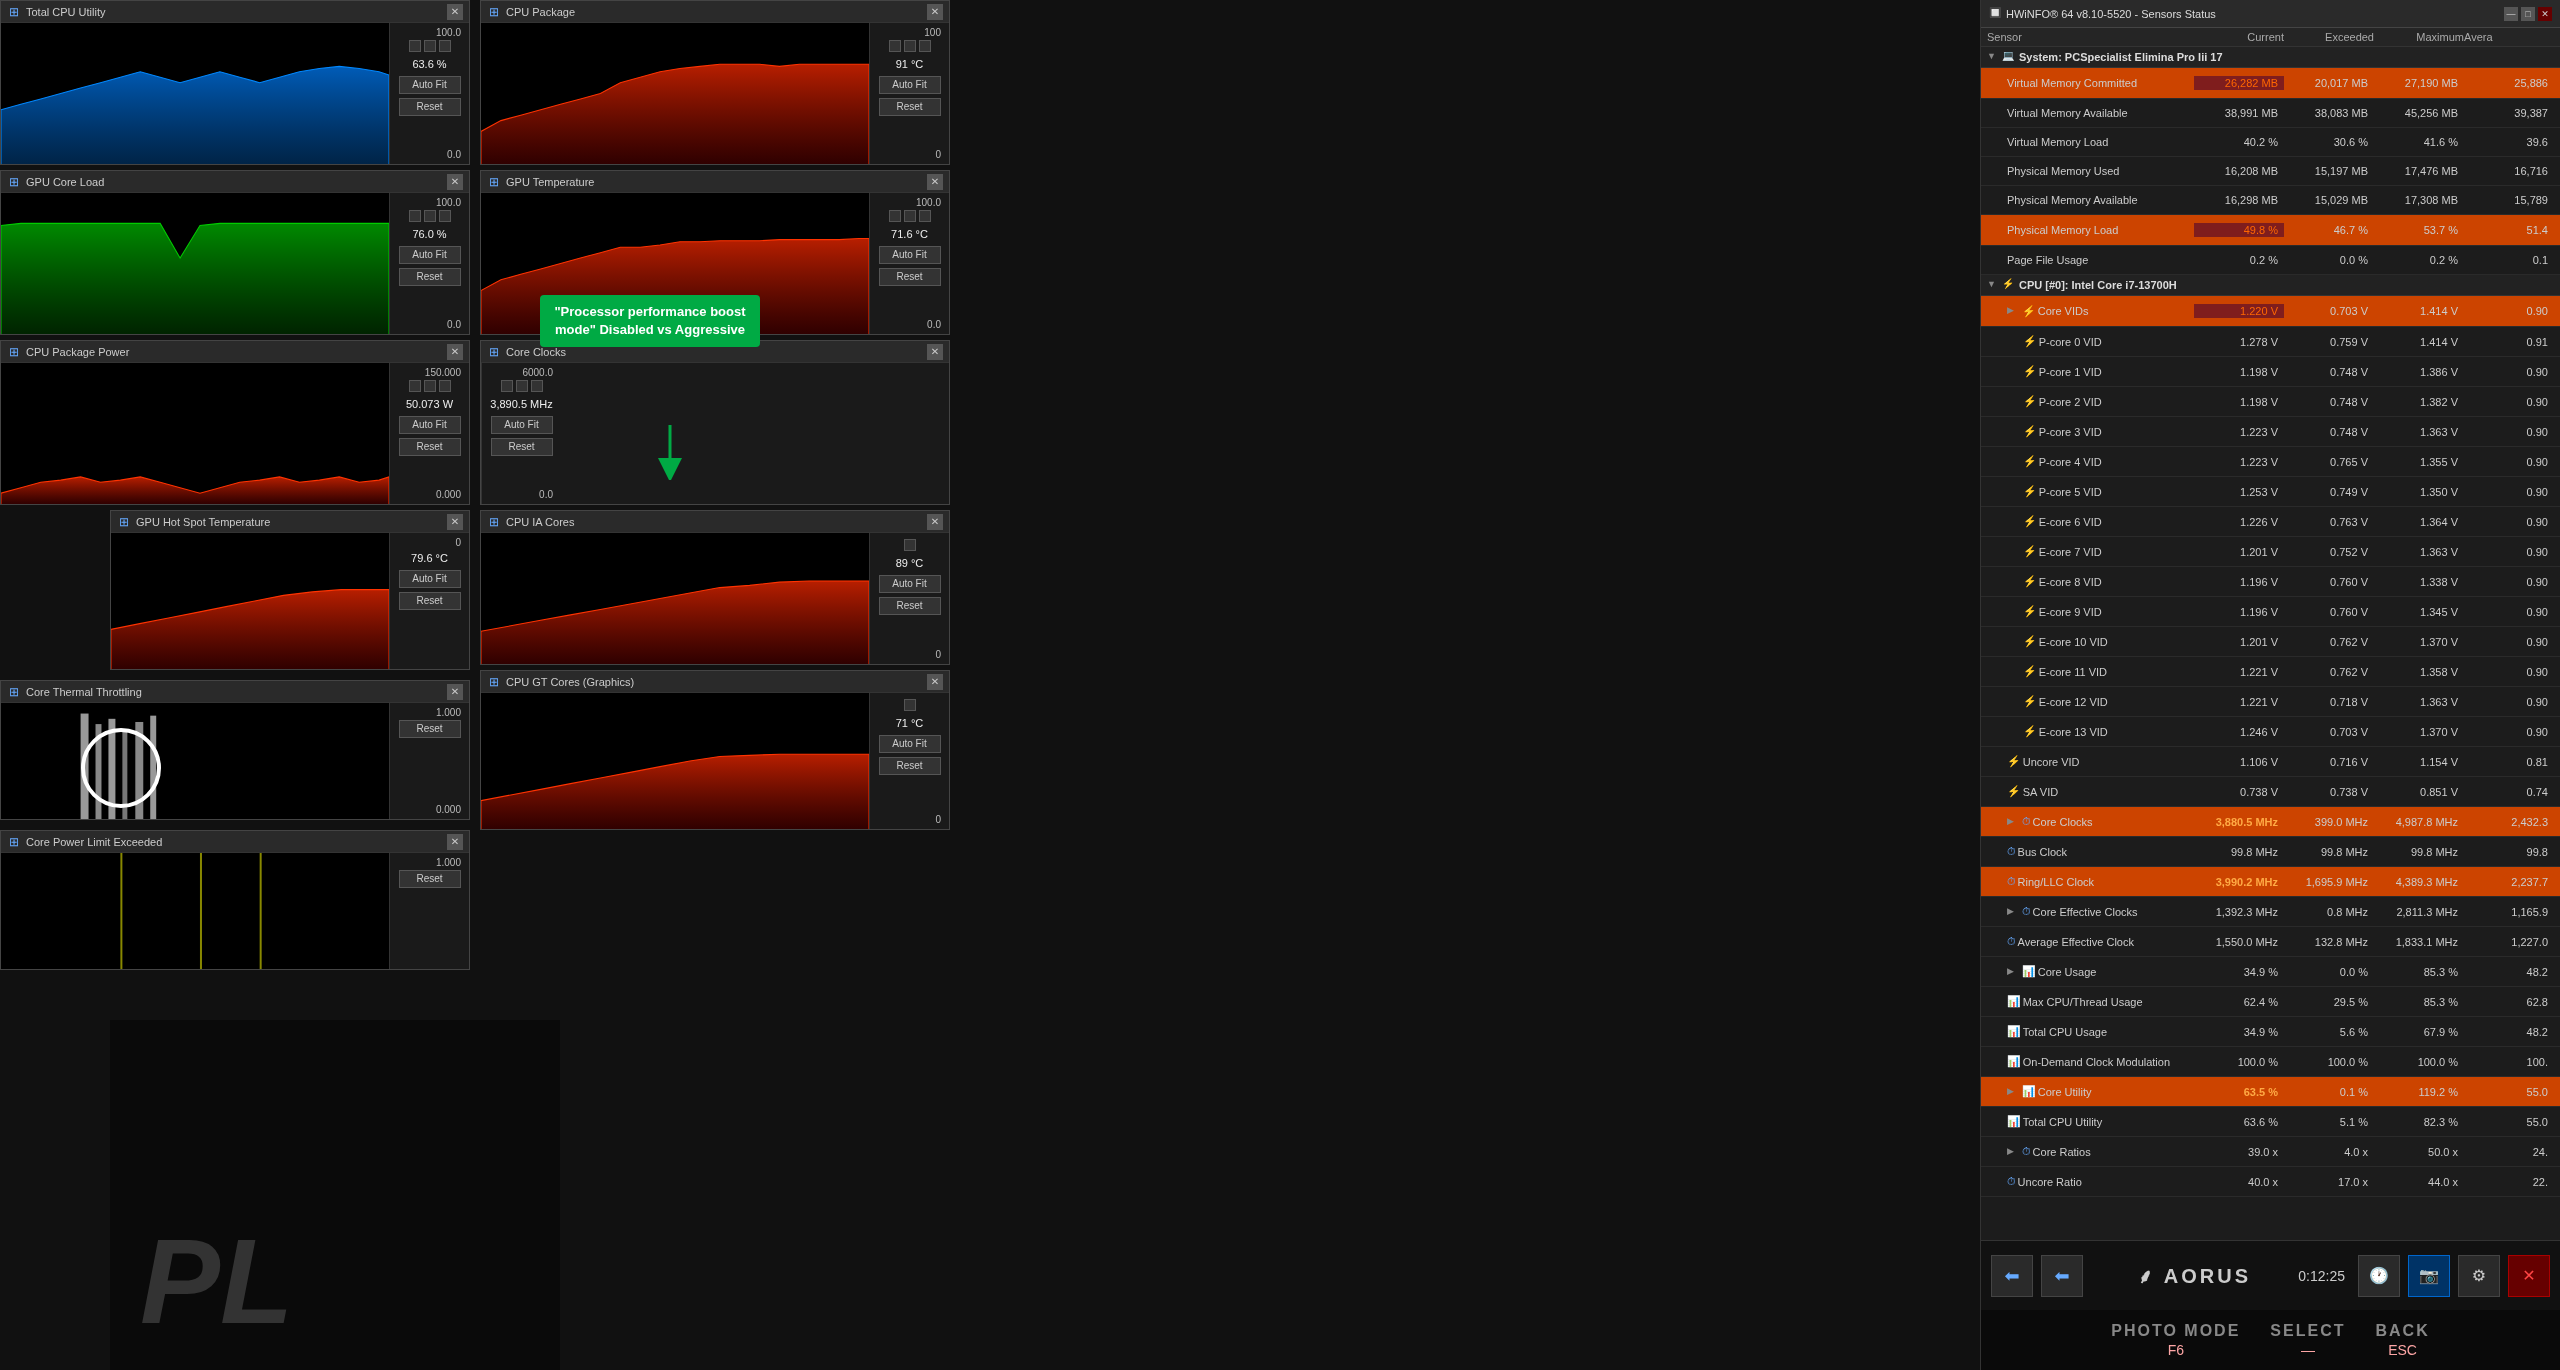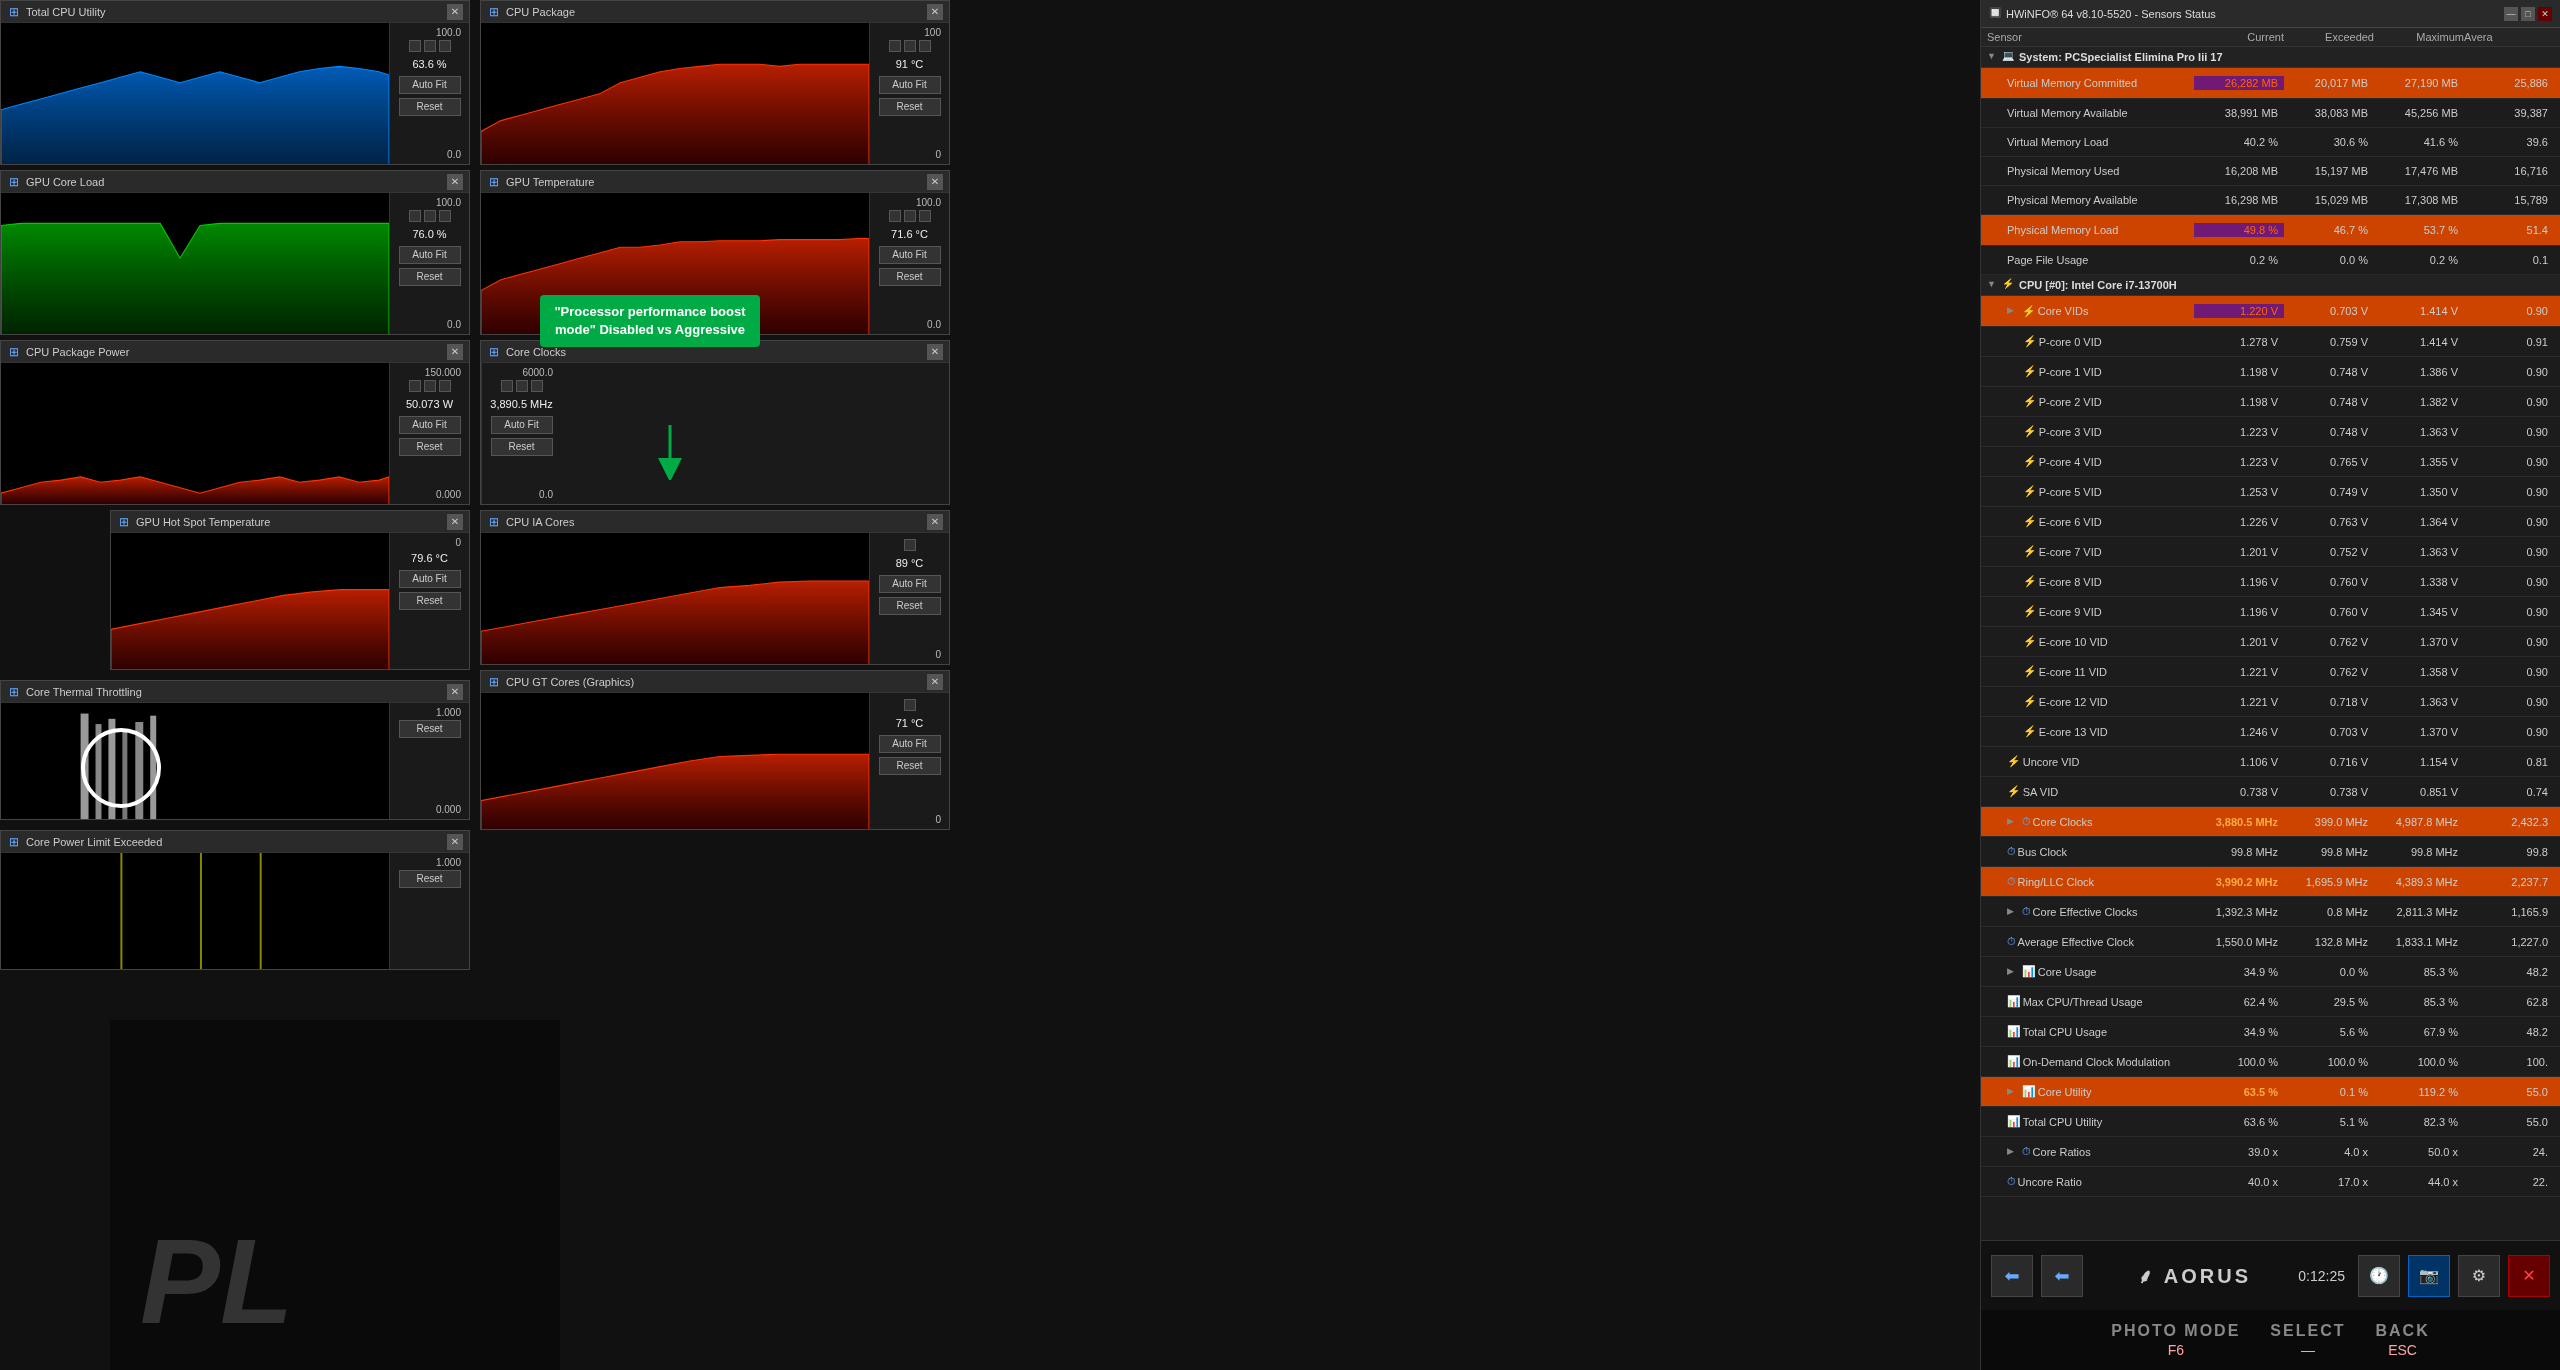--- a/index.html
+++ b/index.html
@@ -271,21 +271,21 @@
 
     .row-label.indented2 {
       padding-left: 36px;
     }
 
     .row-val {
       text-align: right;
       padding-right: 6px;
     }
 
-    .row-val.orange { color: #ff6600; background: #701a75; padding: 1px 6px 1px 2px; }
+    .row-val.orange { color: #ff6600; background: #7f1d1d; padding: 1px 6px 1px 2px; }
 
     .expand-icon {
       display: inline-block;
       width: 12px;
       height: 12px;
       margin-right: 3px;
       color: #888;
       font-size: 9px;
     }
 

